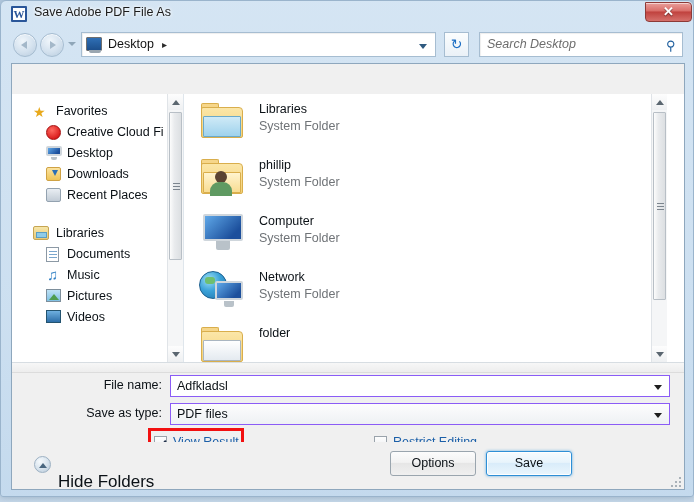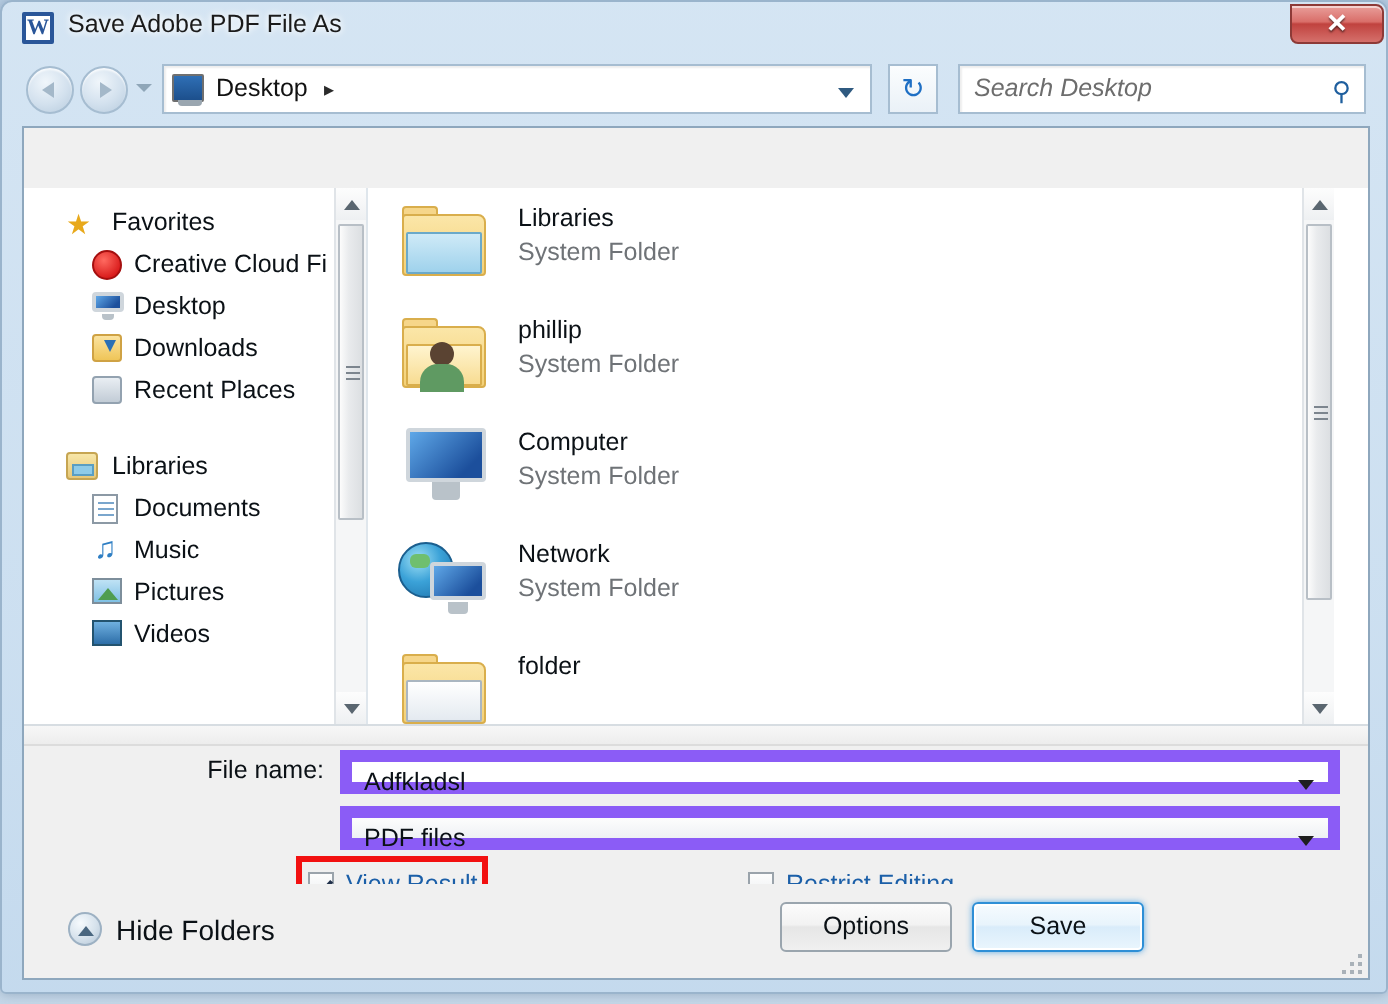--- a/index.html
+++ b/index.html
@@ -325,21 +325,21 @@
     background: #f0f0f0;
     border-top: 1px solid #dcdcdc;
   }
   .form-label {
     position: absolute; font-size: 12.5px; color: #0b1116; text-align: right;
   }
   #lbl-filename { left: 40px; top: 5px; width: 110px; }
   #lbl-savetype { left: 40px; top: 33px; width: 110px; }
   .combo {
     position: absolute; height: 22px;
-    border: 6px solid #8b5cf6;
+    border: 1px solid #8b5cf6;
     cursor: text;
   }
   #fld-filename {
     left: 158px; top: 2px; width: 500px;
     background: #fff;
   }
   #fld-savetype {
     left: 158px; top: 30px; width: 500px;
     background: linear-gradient(180deg,#fdfdfd 0%, #eef1f4 100%);
     cursor: pointer;
@@ -400,22 +400,22 @@
     border: 1px solid #9db1c3;
   }
   #hide-folders .hf-ico i {
     position: absolute; left: 50%; top: 50%; width: 0; height: 0;
     margin-left: -4px; margin-top: -2px;
     border-left: 4px solid transparent;
     border-right: 4px solid transparent;
     border-bottom: 5px solid #4a6780;
   }
   #hide-folders .hf-lbl {
-    position: absolute; left: 24px; top: 1px;
-    font-size: 14px; color: #0b1116; white-space: nowrap;
+    position: absolute; left: 24px; top: 16px;
+    font-size: 17px; color: #0b1116; white-space: nowrap;
   }
   .btn {
     position: absolute; top: 9px; height: 25px; width: 86px;
     border: 1px solid #9aa5ae;
     border-radius: 3px;
     background: linear-gradient(180deg,#fcfcfc 0%, #f2f2f2 45%, #e6e6e6 50%, #f0f0f0 100%);
     font-size: 12.5px; color: #0b1116;
     text-align: center; line-height: 23px;
     cursor: pointer;
   }
@@ -629,20 +629,21 @@
 
     <div id="detailbar"></div>
 
     <div id="formarea">
       <span class="form-label" id="lbl-filename">File name:</span>
       <div class="combo" id="fld-filename">
         <span class="val">Adfkladsl</span>
         <span class="cb-arrow"></span>
       </div>
 
+      <span class="form-label" id="lbl-savetype">Save as type:</span>
       <div class="combo" id="fld-savetype">
         <span class="val">PDF files</span>
         <span class="cb-arrow"></span>
       </div>
 
       <div id="redbox"></div>
 
       <div class="chkwrap" id="chk-viewresult-wrap">
         <span class="chkbox checked"></span>
         <span class="chklabel">View Result</span>

